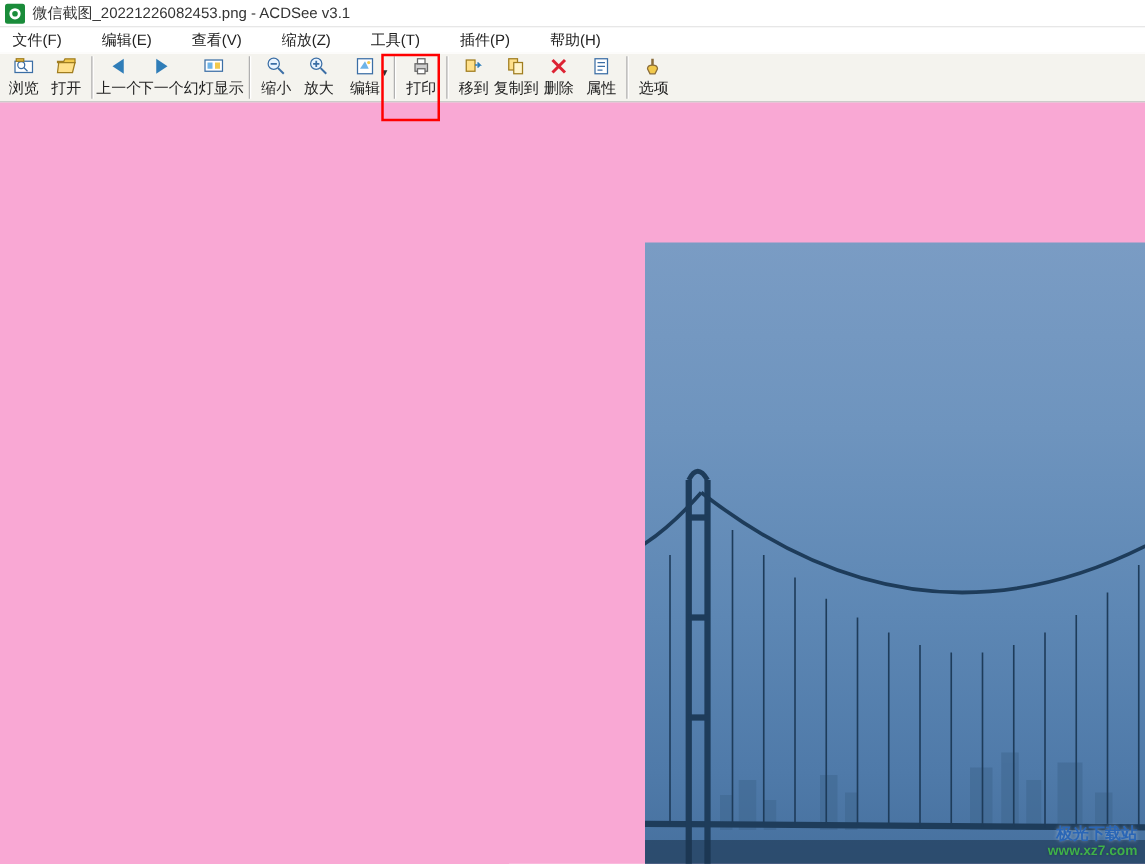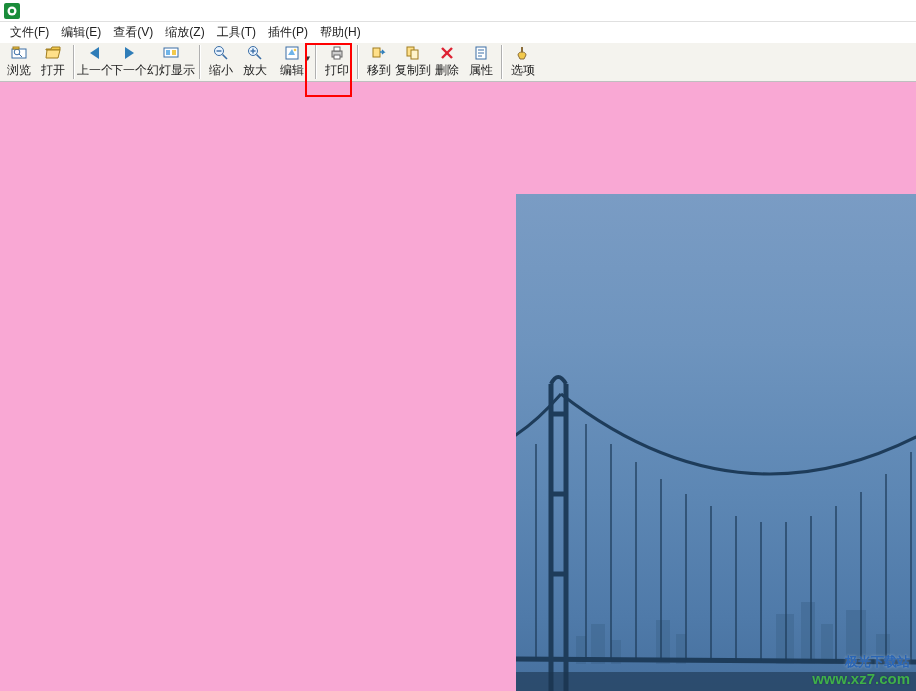--- a/index.html
+++ b/index.html
@@ -28,21 +28,21 @@
     display:flex;align-items:center;justify-content:center;
   }
   .app-icon svg{width:12px;height:12px;}
   .titlebar-text { color: #333; font-size: 12px; }
   .menubar {
     display: flex;
     align-items: center;
     height: 20px;
     padding: 0 4px;
     background: #fff;
-    gap: 0;
+    gap: 20px;
   }
   .menu-item {
     padding: 1px 6px;
     cursor: default;
     color: #222;
   }
   .toolbar {
     display: flex;
     align-items: center;
     height: 40px;
@@ -98,35 +98,36 @@
   }
   .watermark {
     position:absolute;
     right:6px; bottom:4px;
     text-align:right;
     font-size:13px;
     font-weight:bold;
     line-height:1.2;
   }
   .watermark .line1 { color:#2a66b6; text-shadow:0 0 3px rgba(255,255,255,0.4);}
-  .watermark .line2 { color:#3fb04a; text-shadow:0 0 2px rgba(0,0,0,0.3); font-size:15px;}
+  .watermark .line2 { color:#3fb04a; text-shadow:0 0 2px rgba(0,0,0,0.3); font-size:11px;}
   
   .bridge-svg { position:absolute; left:0; top:0; width:100%; height:100%;}
   .tool-label{white-space:nowrap;text-align:right;}
 </style>
 </head>
 <body>
 
 <div class="titlebar">
   <div class="app-icon">
     <svg viewBox="0 0 16 16">
         <circle cx="8" cy="8" r="6" fill="#fff"></circle>
         <circle cx="8" cy="8" r="3" fill="#1a8c3a"></circle>
       </svg>
   </div>
+  <span class="titlebar-text">微信截图_20221226082453.png - ACDSee v3.1</span>
 </div>
 
 <div class="menubar">
   <span class="menu-item">文件(F)</span>
   <span class="menu-item">编辑(E)</span>
   <span class="menu-item">查看(V)</span>
   <span class="menu-item">缩放(Z)</span>
   <span class="menu-item">工具(T)</span>
   <span class="menu-item">插件(P)</span>
   <span class="menu-item">帮助(H)</span>

